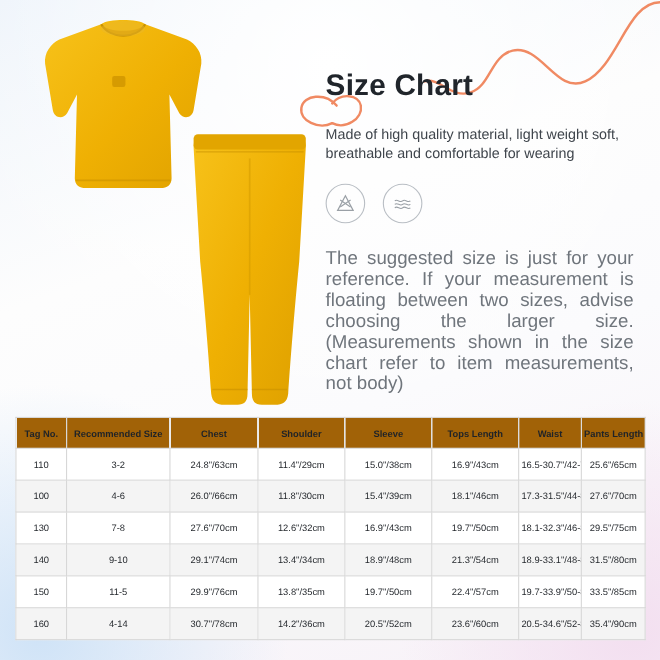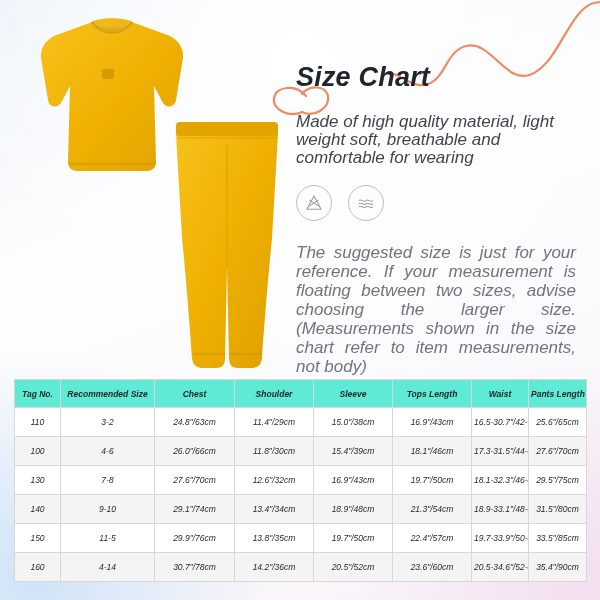--- a/index.html
+++ b/index.html
@@ -16,21 +16,20 @@
   .page {
     position: relative;
     width: 600px;
     height: 600px;
     background:
       radial-gradient(circle at 6% 96%, #cfe3f7 0%, rgba(207,227,247,0) 28%),
       radial-gradient(circle at 96% 96%, #f3dff0 0%, rgba(243,223,240,0) 26%),
       radial-gradient(circle at 50% 10%, #ffffff 0%, rgba(255,255,255,0) 55%),
       linear-gradient(160deg, #eef4fb 0%, #fdfdfd 35%, #fbfbfd 60%, #f7f1f7 100%);
     overflow: hidden;
-    font-style: italic;
   }
 
   
   .top {
     position: relative;
     height: 375px;
   }
 
   
   .swirl {
@@ -74,21 +73,21 @@
     width: 280px;
   }
   .title {
     font-size: 27px;
     font-weight: bold;
     color: #20252b;
     letter-spacing: .2px;
     margin: 0 0 20px 0;
   }
   .desc {
-    font-size: 17px;
+    font-size: 13px;
     line-height: 18px;
     color: #3f454c;
     margin: 0;
   }
 
   .care-icons {
     display: flex;
     gap: 16px;
     margin-top: 18px;
     margin-bottom: 22px;
@@ -130,21 +129,21 @@
     font-size: 8.5px;
     color: #1f2328;
     height: 28px;
     padding: 0 2px;
     white-space: nowrap;
     overflow: hidden;
   }
   thead th {
     font-weight: bold;
     font-size: 8.5px;
-    background: #5eead4;
+    background: #a16207;
     height: 27px;
   }
   tbody tr:nth-child(even) td {
     background: #f4f4f4;
   }
   col.c0 { width: 46px; }
   col.c1 { width: 94px; }
   col.c2 { width: 80px; }
   col.c3 { width: 79px; }
   col.c4 { width: 79px; }

